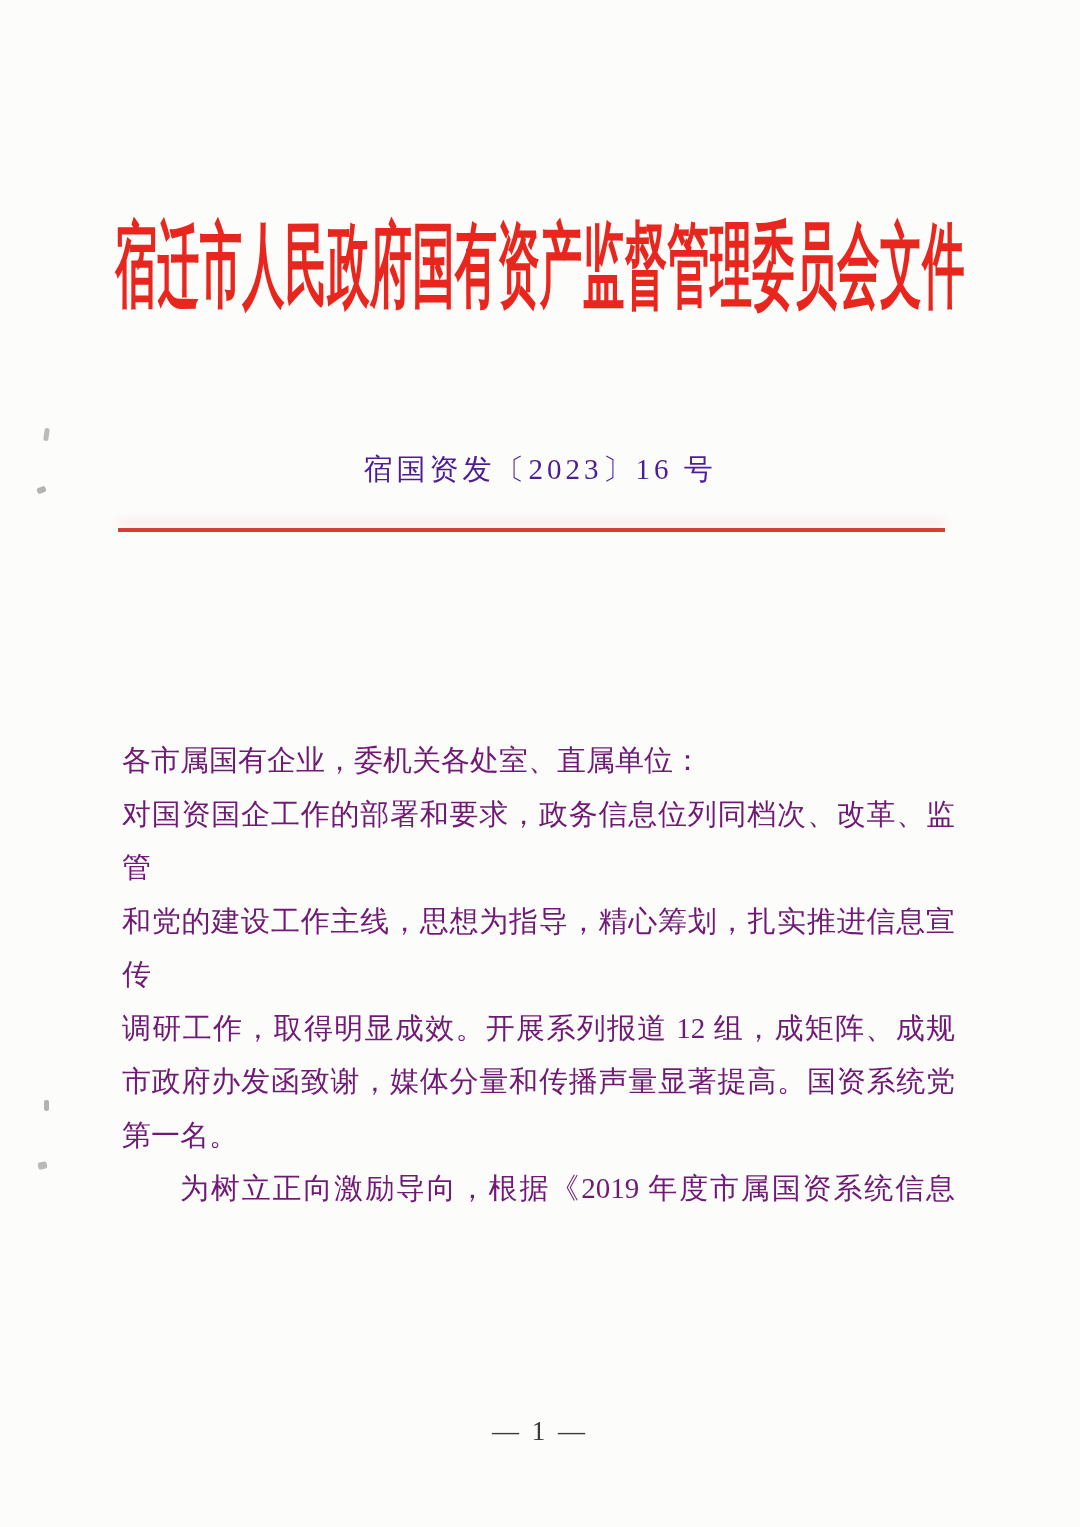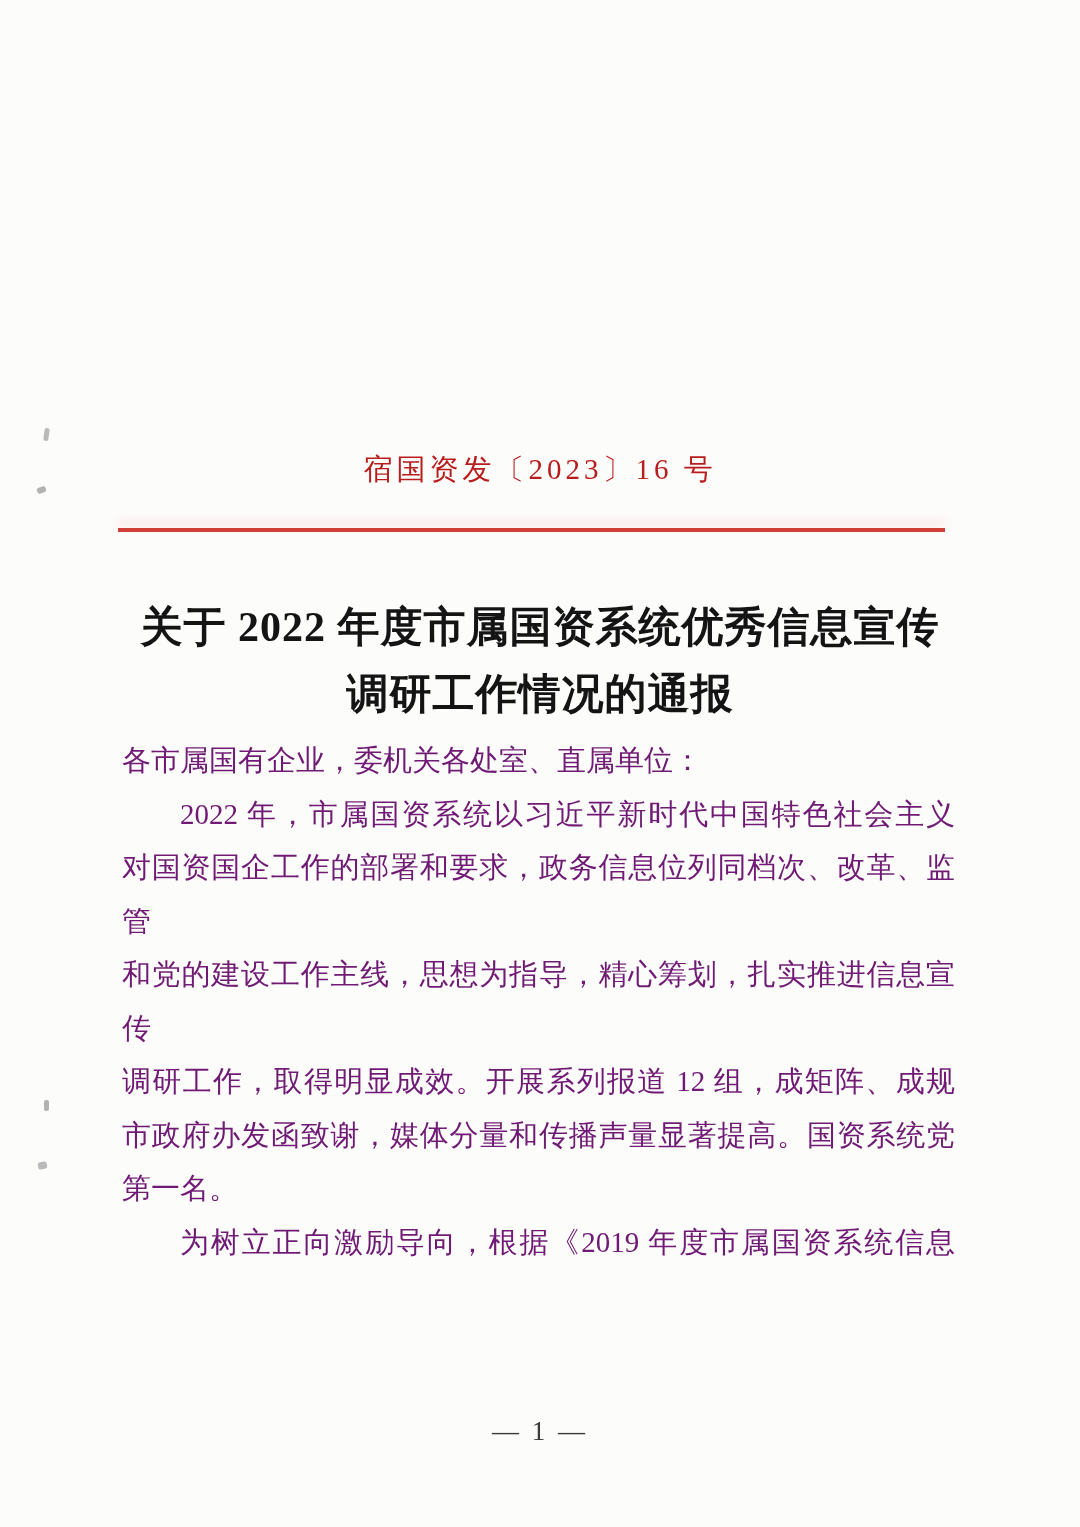--- a/index.html
+++ b/index.html
@@ -35,21 +35,21 @@
   }
 
   
   .doc-number{
     position:absolute;
     top:449px; left:0; right:0;
     text-align:center;
     font-size:29px;
     line-height:40px;
     letter-spacing:4px;
-    color:#b91c1c;
+    color:#4c1d95;
   }
 
   
   .red-divider{
     position:absolute;
     top:528px; left:118px;
     width:827px; height:4px;
     box-shadow:0 -7px 9px rgba(225,90,80,0.18);
   }
 
@@ -102,33 +102,31 @@
   .speck.s1{left:44px;top:428px;width:5px;height:13px;transform:rotate(8deg);opacity:.45;}
   .speck.s2{left:37px;top:487px;width:9px;height:6px;transform:rotate(-18deg);opacity:.5;}
   .speck.s3{left:44px;top:1100px;width:5px;height:11px;opacity:.5;}
   .speck.s4{left:38px;top:1162px;width:9px;height:7px;transform:rotate(-12deg);opacity:.45;}
 </style>
 </head>
 <body>
 
 <div class="page">
 
+  <div class="org-title-wrap">
+    <div class="org-title" style="color: rgb(232, 38, 29);">宿迁市人民政府国有资产监督管理委员会文件</div>
+  </div>
 
   <div class="doc-number">宿国资发〔2023〕16 号</div>
 
   <div class="red-divider" style="background: rgb(208, 64, 56);"></div>
 
-  <div class="doc-title">
-    <div>关于 2022 年度市属国资系统优秀信息宣传</div>
-    <div>调研工作情况的通报</div>
-  </div>
 
   <div class="body-text">
     <div class="body-line">各市属国有企业，委机关各处室、直属单位：</div>
-    <div class="body-line indent fill">2022 年，市属国资系统以习近平新时代中国特色社会主义</div>
     <div class="body-line fill">对国资国企工作的部署和要求，政务信息位列同档次、改革、监管</div>
     <div class="body-line fill">和党的建设工作主线，思想为指导，精心筹划，扎实推进信息宣传</div>
     <div class="body-line fill">调研工作，取得明显成效。开展系列报道 12 组，成矩阵、成规</div>
     <div class="body-line fill">市政府办发函致谢，媒体分量和传播声量显著提高。国资系统党</div>
     <div class="body-line">第一名。</div>
     <div class="body-line indent fill">为树立正向激励导向，根据《2019 年度市属国资系统信息</div>
   </div>
 
   <div class="page-footer">— 1 —</div>
 

